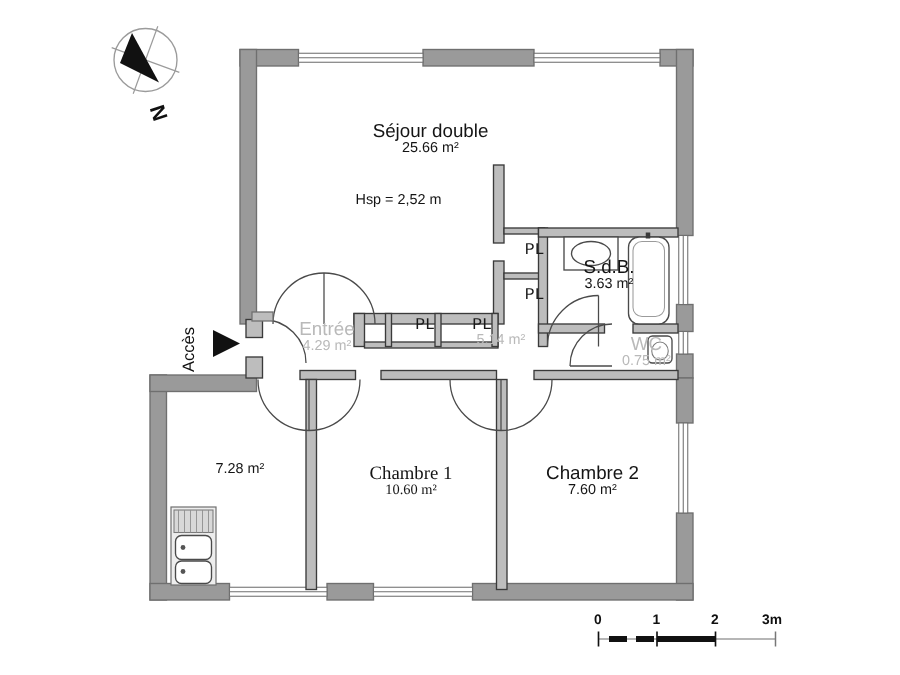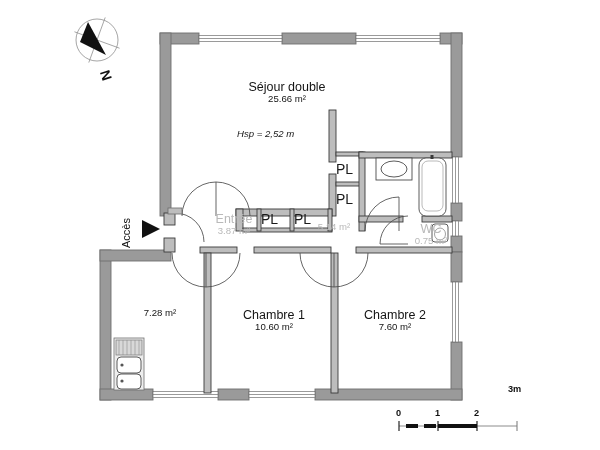--- a/index.html
+++ b/index.html
@@ -8,22 +8,22 @@
     font-family:"Liberation Sans","DejaVu Sans",sans-serif;
     color:#1a1a1a;
   }
   #plan{position:relative;width:600px;height:334px;background:#fff;}
   svg{display:block;}
   .svgwrap{position:absolute;left:0;top:0;width:600px;height:450px;}
   .lbl{position:absolute;text-align:center;white-space:nowrap;line-height:1.12;}
   .rname{font-size:12.5px;color:#141414;}
   .rarea{font-size:9.6px;color:#141414;text-align:center;}
   .faded .rname,.faded .rarea{color:#b9b9b9;}
-  .plbl{position:absolute;font-size:14px;color:#1a1a1a;text-align:left;white-space:nowrap;}
-  .hsp{position:absolute;font-size:9.6px;color:#141414;white-space:nowrap;font-style:italic;}
+  .plbl{position:absolute;font-size:11px;color:#1a1a1a;text-align:right;white-space:nowrap;font-family:Liberation Mono, monospace;}
+  .hsp{position:absolute;font-size:9.6px;color:#141414;white-space:nowrap;}
   .acces{position:absolute;font-size:11px;color:#101010;white-space:nowrap;
          transform:rotate(-90deg);transform-origin:left top;}
   .ntxt{position:absolute;font-size:14px;font-weight:bold;color:#101010;
         transform:rotate(72deg);transform-origin:left top;}
   .sc-num{position:absolute;font-size:9.2px;font-weight:bold;color:#101010;}
 </style>
 </head>
 <body>
 
 <div id="plan">
@@ -197,40 +197,44 @@
 
   </svg>
   </div>
 
   <div class="lbl" style="left:227px;top:80px;width:120px;">
     <div class="rname">Séjour double</div>
     <div class="rarea">25.66 m²</div>
   </div>
   <div class="hsp" style="left:237px;top:128px;">Hsp = 2,52 m</div>
 
+  <div class="lbl" style="left:366px;top:171px;width:80px;">
+    <div class="rname">S.d.B.</div>
+    <div class="rarea">3.63 m²</div>
+  </div>
 
   <div class="lbl faded" style="left:396px;top:222px;width:70px;">
     <div class="rname">WC</div>
     <div class="rarea">0.75 m²</div>
   </div>
 
-  <div class="lbl faded" style="left:192px;top:212px;width:84px;">
+  <div class="lbl faded" style="left:176px;top:212px;width:84px;">
     <div class="rname">Entrée</div>
-    <div class="rarea">3.87 m²</div>
+    <div class="rarea">4.29 m²</div>
   </div>
 
   <div class="lbl faded" style="left:292px;top:222px;width:84px;">
     <div class="rarea">5.14 m²</div>
   </div>
 
   <div class="lbl" style="left:118px;top:308px;width:84px;">
     <div class="rarea">7.28 m²</div>
   </div>
 
-  <div class="lbl" style="left:226px;top:308px;width:96px;">
+  <div class="lbl" style="left:226px;top:308px;width:96px;font-family:Liberation Serif, serif;">
     <div class="rname">Chambre 1</div>
     <div class="rarea">10.60 m²</div>
   </div>
 
   <div class="lbl" style="left:347px;top:308px;width:96px;">
     <div class="rname">Chambre 2</div>
     <div class="rarea">7.60 m²</div>
   </div>
 
   <div class="plbl" style="left:336px;top:161px;width:27px;">PL</div>
@@ -238,15 +242,15 @@
   <div class="plbl" style="left:261px;top:211px;width:29px;">PL</div>
   <div class="plbl" style="left:294px;top:211px;width:34px;">PL</div>
 
   <div class="acces" style="left:120px;top:248px;">Accès</div>
 
   <div class="ntxt" style="left:112px;top:68px;">N</div>
 
   <div class="sc-num" style="left:396px;top:408px;">0</div>
   <div class="sc-num" style="left:435px;top:408px;">1</div>
   <div class="sc-num" style="left:474px;top:408px;">2</div>
-  <div class="sc-num" style="left:508px;top:384px;">3m</div>
+  <div class="sc-num" style="left:508px;top:408px;">3m</div>
 
 </div>
 
 </body></html>

